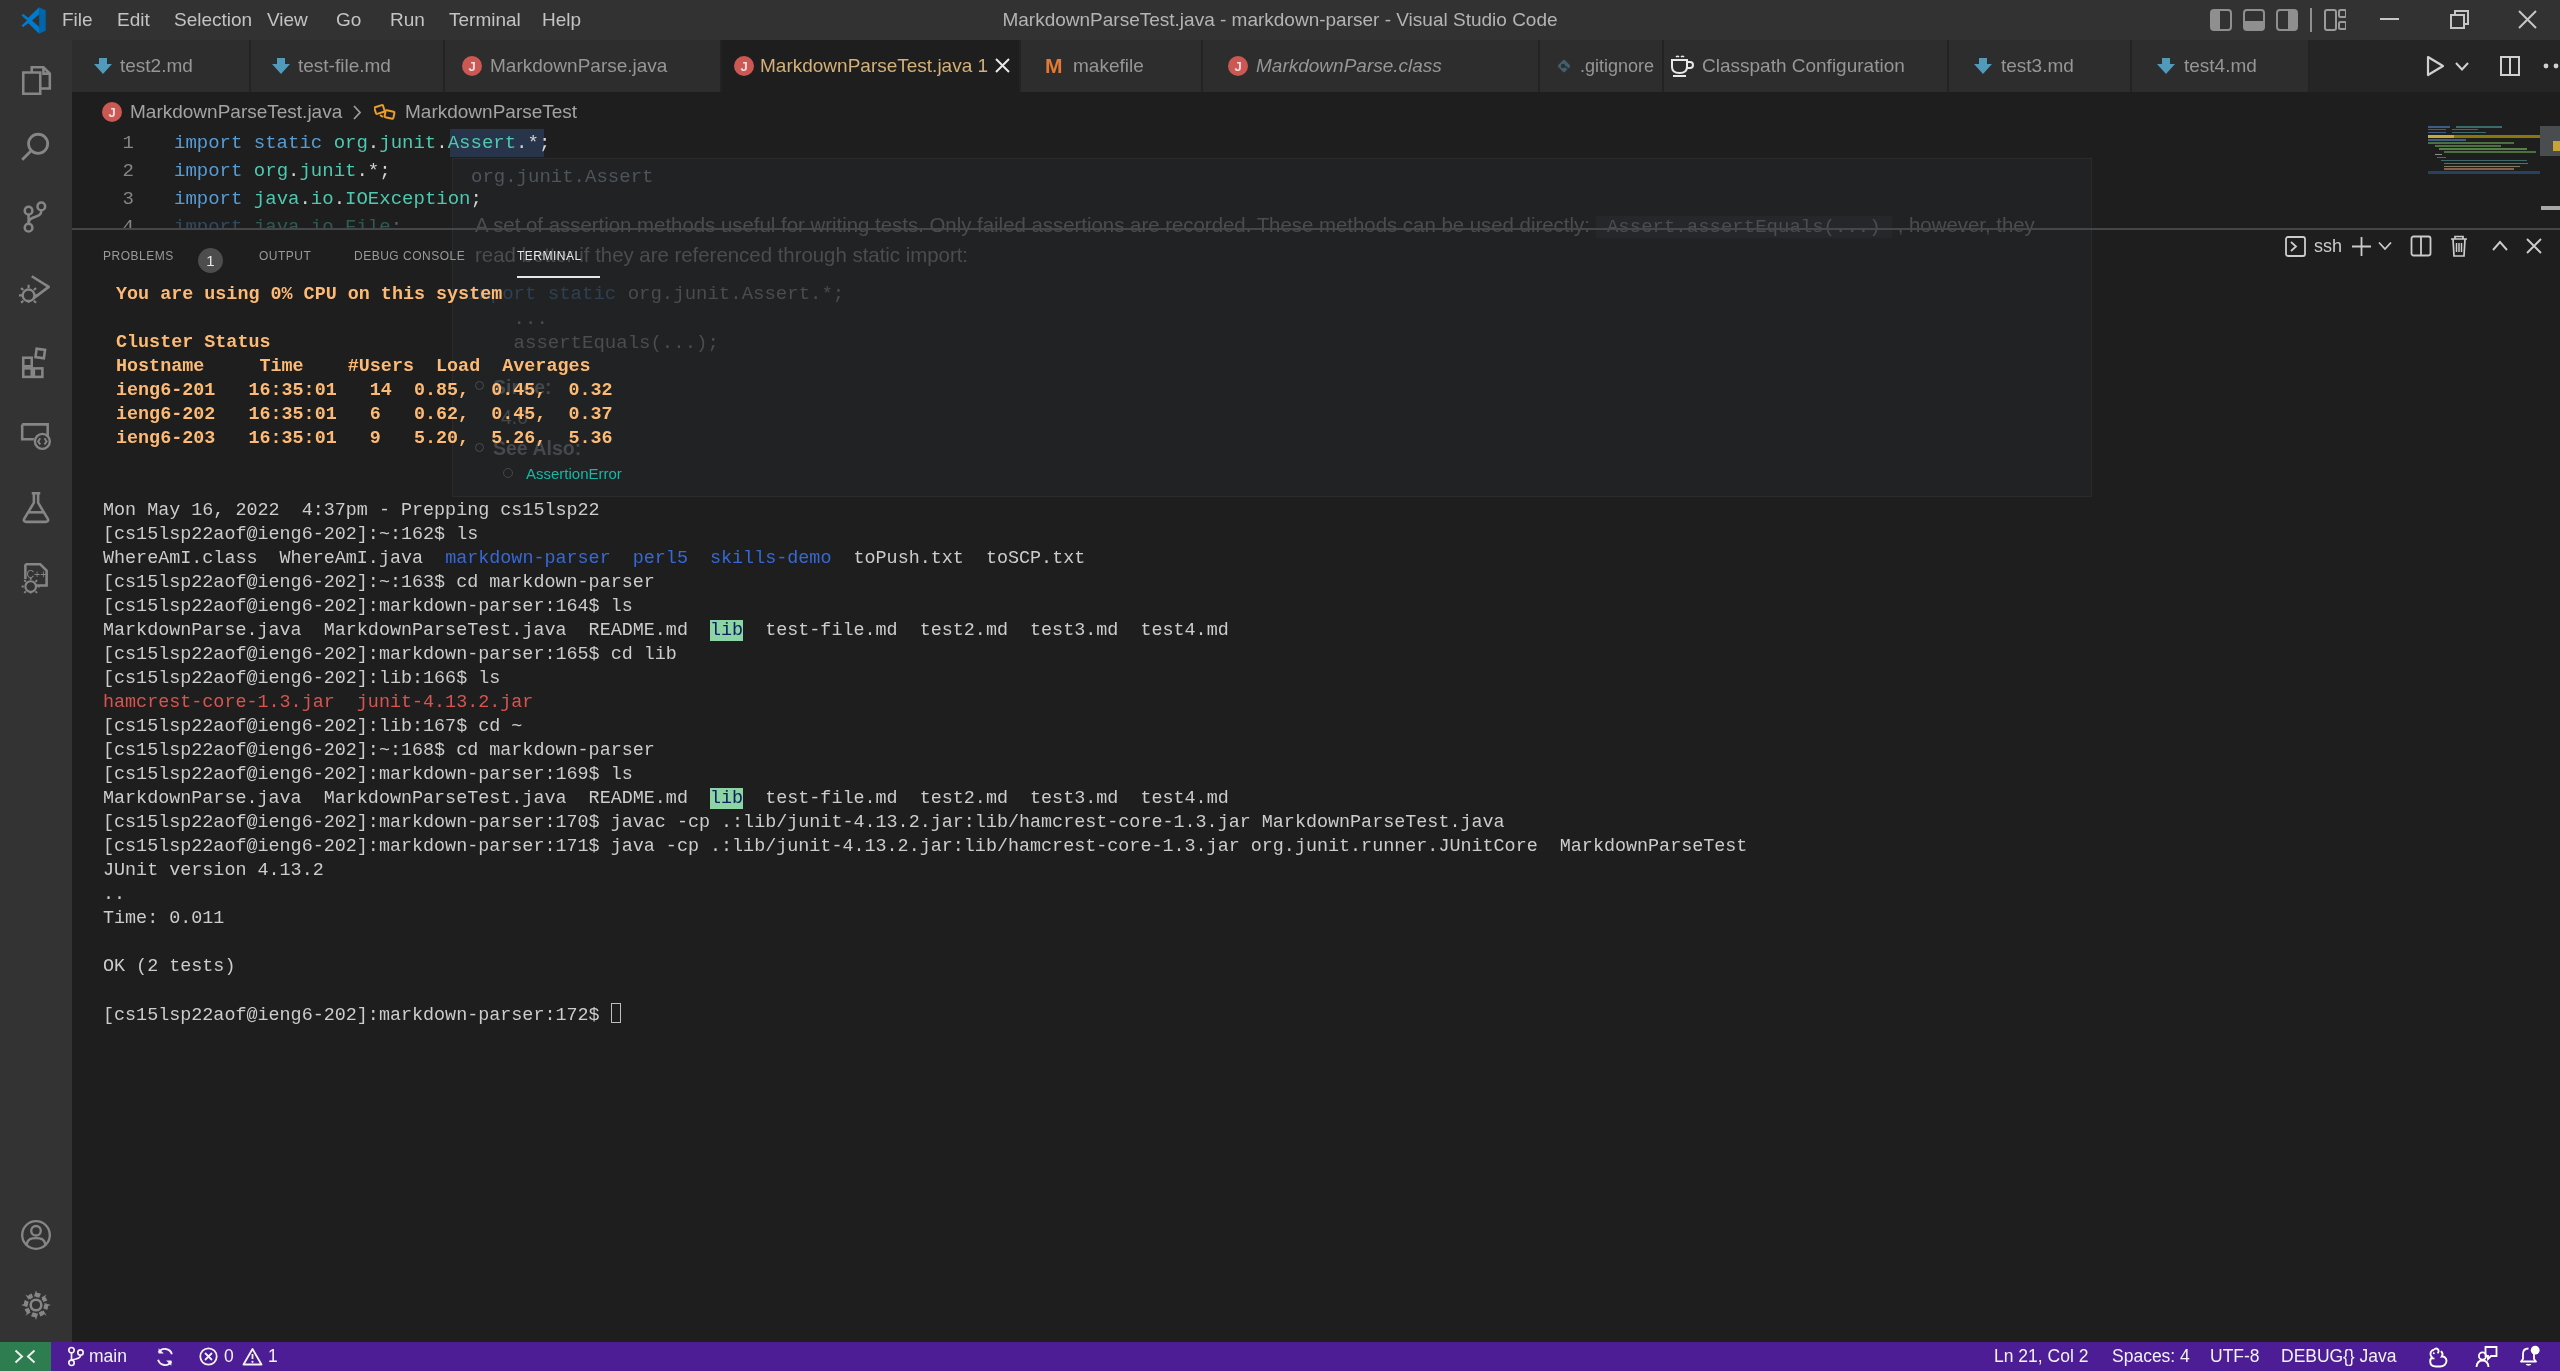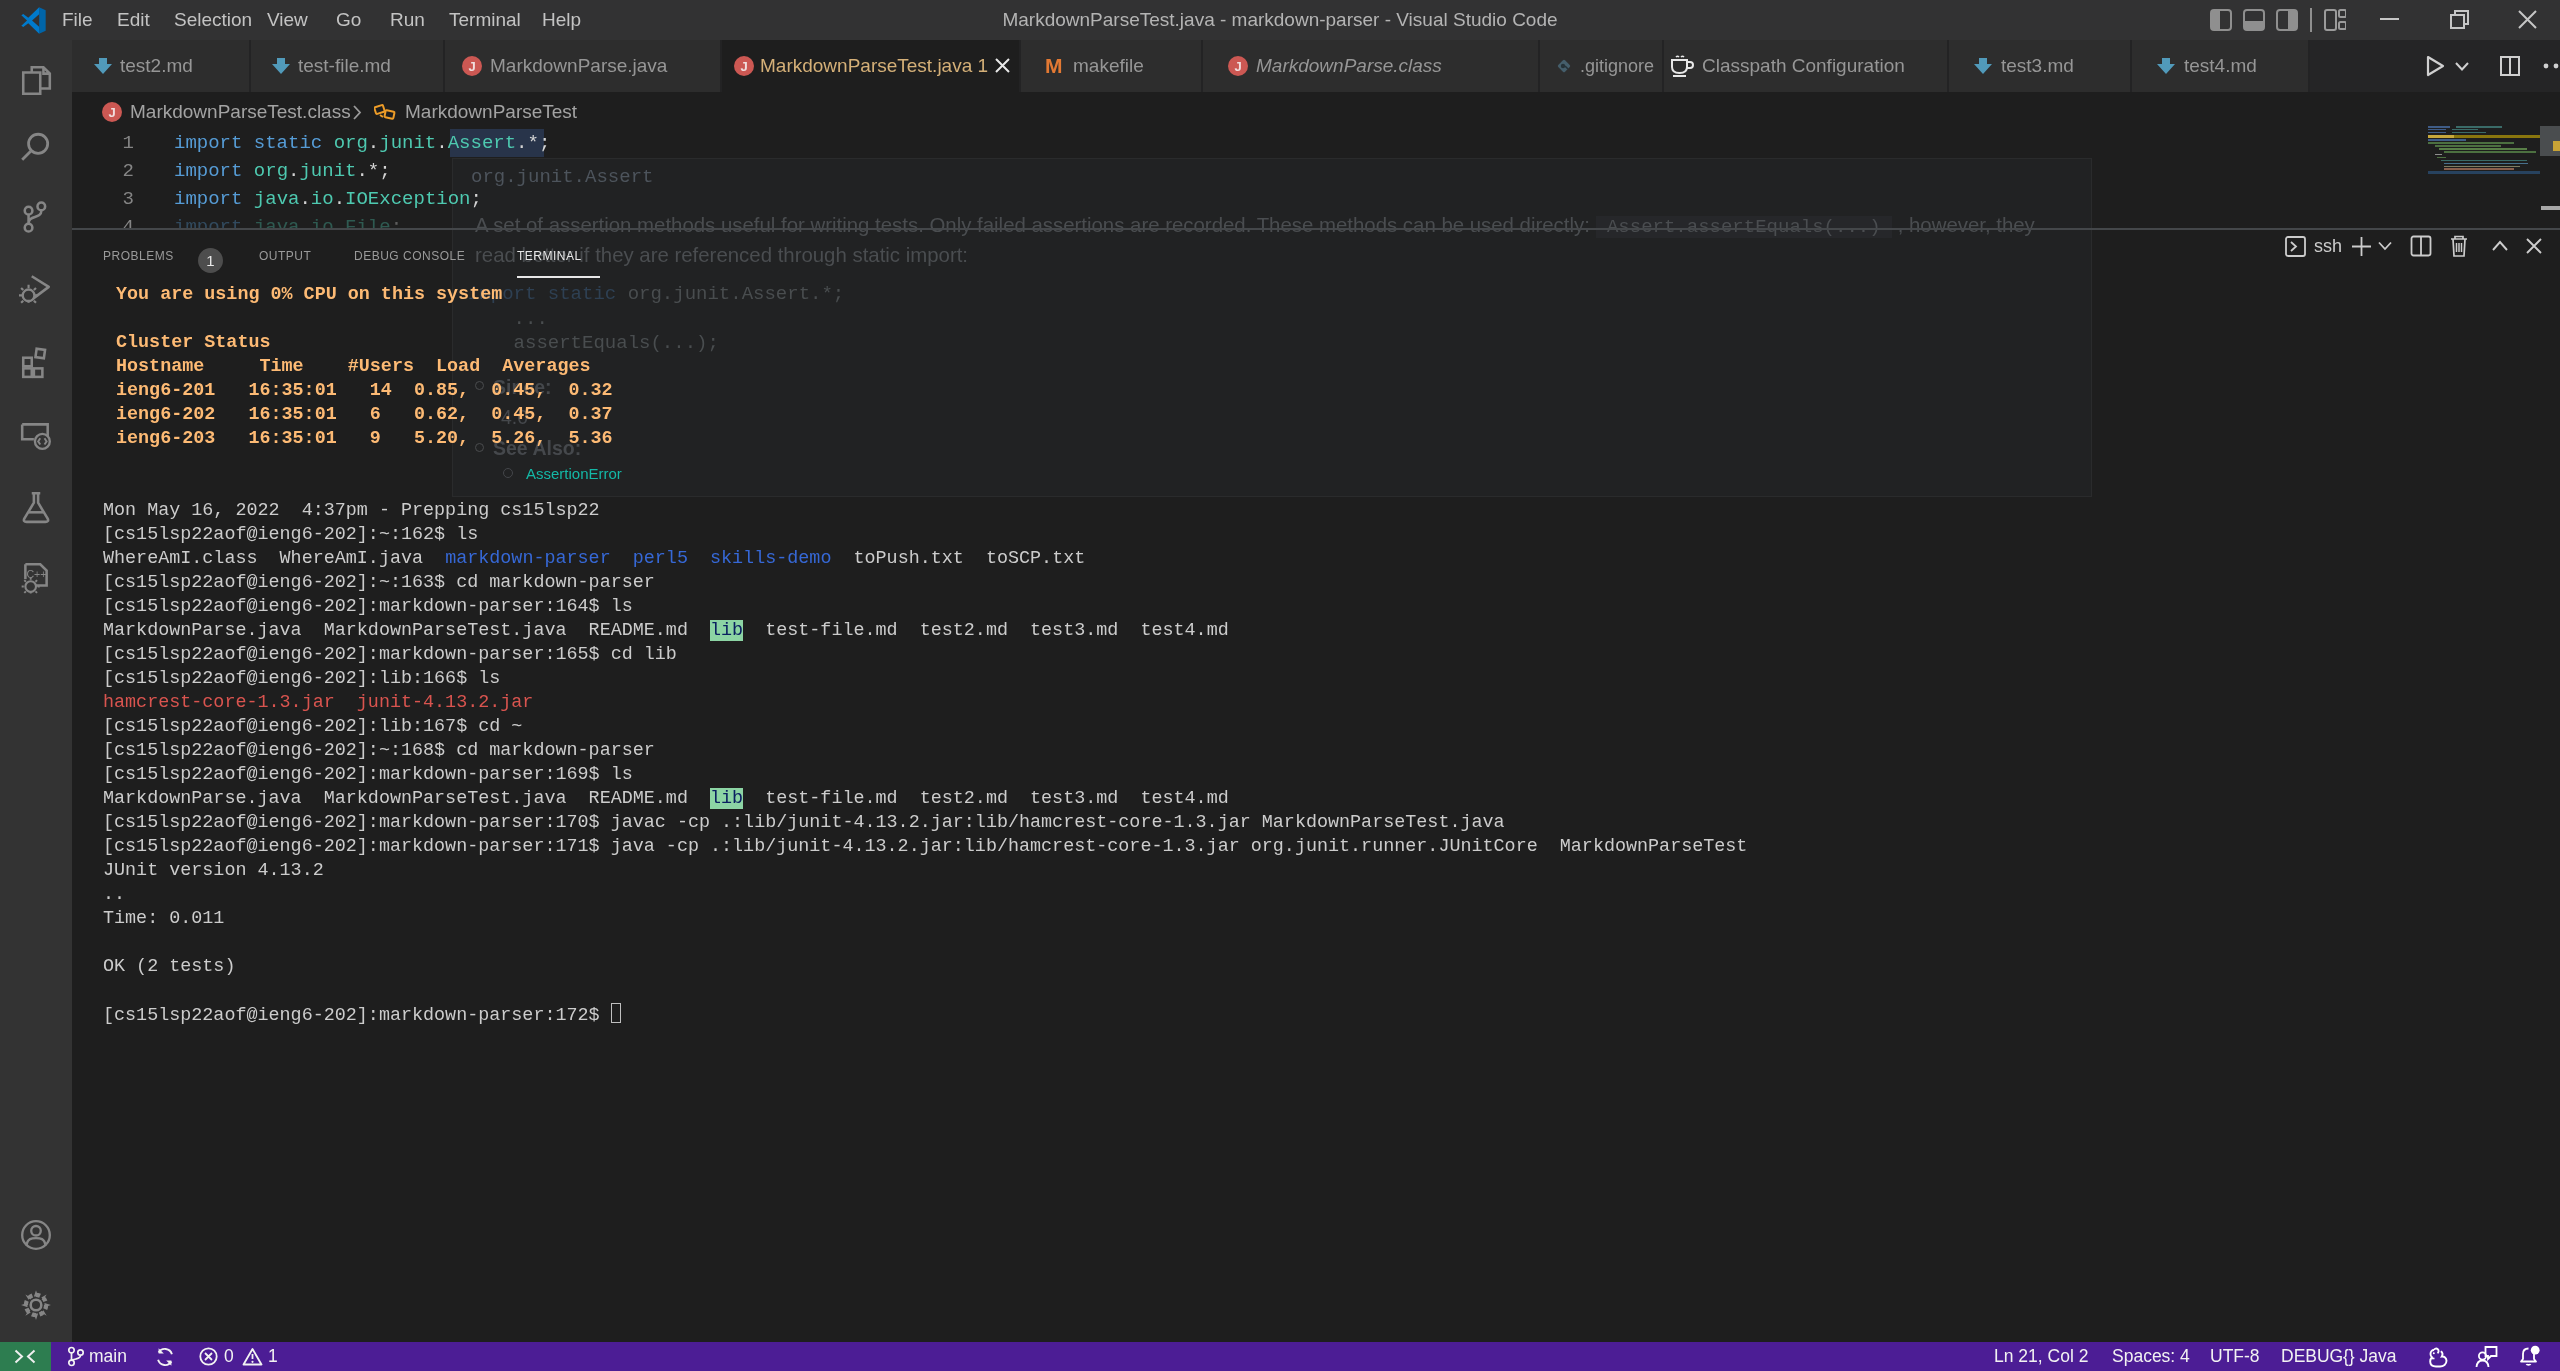--- a/index.html
+++ b/index.html
@@ -225,21 +225,21 @@
       <circle cx="13" cy="3" r="2.4" fill="#d0d0d0"></circle>
       <circle cx="23" cy="3" r="2.4" fill="#d0d0d0"></circle>
     </svg>
 </div>
 <div id="editor">
   <div id="breadcrumb">
     <svg style="position:absolute;left:30px;top:10px" width="20" height="20" viewBox="0 0 20 20">
         <circle cx="10" cy="10" r="10" fill="#cc5853"></circle>
         <text x="10" y="14.5" text-anchor="middle" font-size="13" font-weight="bold" fill="#f0dede" font-family="Liberation Sans">J</text>
       </svg>
-    <div style="position:absolute;left:58px;top:0;height:40px;line-height:40px;color:#a3a3a3;font-size:19px">MarkdownParseTest.class</div>
+    <div style="position:absolute;left:58px;top:0;height:40px;line-height:40px;color:#a3a3a3;font-size:19px">MarkdownParseTest.java</div>
     <svg style="position:absolute;left:280px;top:13px" width="10" height="15" viewBox="0 0 10 15">
         <path d="M2 1 L8 7.5 L2 14" fill="none" stroke="#9a9a9a" stroke-width="1.8"></path>
       </svg>
     <svg style="position:absolute;left:302px;top:10px" width="22" height="20" viewBox="0 0 22 20">
       <rect x="1" y="4" width="9" height="7" rx="1" fill="none" stroke="#ee9d28" stroke-width="2" transform="rotate(-18 5.5 7.5)"></rect>
       <rect x="11" y="9" width="9" height="7" rx="1" fill="none" stroke="#ee9d28" stroke-width="2" transform="rotate(12 15.5 12.5)"></rect>
       <path d="M6 13 L9 15" stroke="#ee9d28" stroke-width="2"></path>
     </svg>
     <div style="position:absolute;left:333px;top:0;height:40px;line-height:40px;color:#a3a3a3;font-size:19px">MarkdownParseTest</div>
   </div>

